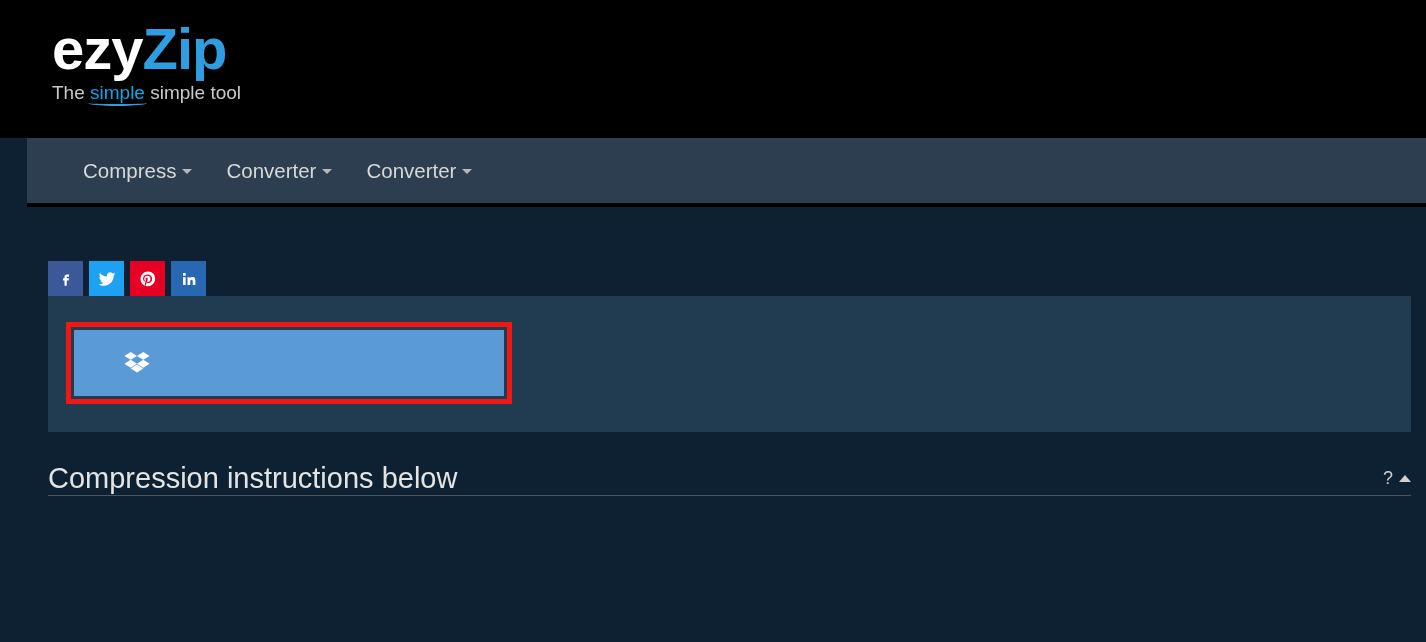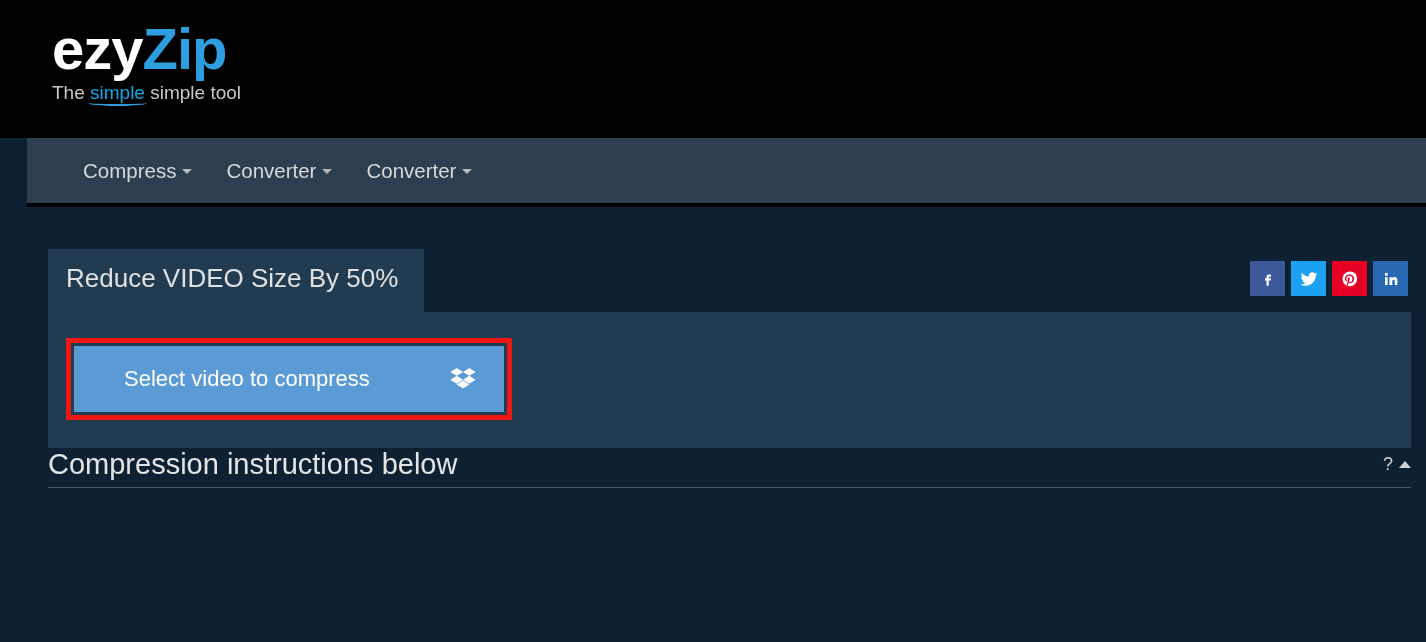--- a/index.html
+++ b/index.html
@@ -145,23 +145,23 @@
       cursor: pointer;
       border: none;
     }
     .dropbox-icon {
       fill: #fff;
     }
     .instructions-row {
       display: flex;
       justify-content: space-between;
       align-items: center;
+      margin-top: 30px;
       width: 1363px;
       border-bottom: 1px solid #4a5560;
-      padding-bottom: 6px;
     }
     .instructions-title {
       color: #e4e4e4;
       font-size: 29px;
       font-weight: 400;
     }
     .help-toggle {
       color: #d0d0d0;
       font-size: 18px;
       display: flex;
@@ -202,21 +202,20 @@
     <span class="caret"></span>
   </div>
   <div class="nav-item">
     <span>Converter</span>
     <span class="caret"></span>
   </div>
 </div>
 
 <div class="content">
   <div class="top-row">
-    <div class="title-tab">Reduce VIDEO Size By 50%</div>
     <div class="social-row">
       <div class="social-btn fb">
         <svg width="18" height="18" viewBox="0 0 24 24" fill="#fff">
             <path d="M13 9h3V6h-3c-1.7 0-3 1.3-3 3v2H8v3h2v7h3v-7h2.5l.5-3H13V9z"></path>
           </svg>
       </div>
       <div class="social-btn tw">
         <svg width="20" height="20" viewBox="0 0 24 24" fill="#fff">
             <path d="M22 5.9c-.7.3-1.5.5-2.3.6.8-.5 1.5-1.3 1.8-2.2-.8.5-1.6.8-2.6 1-.7-.8-1.8-1.3-3-1.3-2.3 0-4.1 1.8-4.1 4.1 0 .3 0 .6.1.9-3.4-.2-6.4-1.8-8.4-4.3-.4.6-.6 1.3-.6 2.1 0 1.4.7 2.7 1.8 3.4-.7 0-1.3-.2-1.9-.5v.1c0 2 1.4 3.6 3.3 4-.3.1-.7.1-1.1.1-.3 0-.5 0-.8-.1.5 1.6 2.1 2.8 3.9 2.8-1.4 1.1-3.2 1.8-5.1 1.8H2c1.8 1.2 4 1.8 6.3 1.8 7.5 0 11.7-6.3 11.7-11.7v-.5c.8-.6 1.5-1.3 2-2.1z"></path>
           </svg>
@@ -230,21 +229,20 @@
         <svg width="18" height="18" viewBox="0 0 24 24" fill="#fff">
             <path d="M4 4h3.5v3.5H4V4zm0 5.5h3.5V20H4V9.5zm5.5 0H13v1.5c.5-.9 1.7-1.8 3.5-1.8 3.7 0 4 2.4 4 5.6V20H17v-4.5c0-1.1 0-2.5-1.5-2.5s-1.8 1.2-1.8 2.4V20H10V9.5z"></path>
           </svg>
       </div>
     </div>
   </div>
 
   <div class="panel">
     <div class="highlight-box">
       <button class="select-btn">
-        <span>Select video to compress</span>
         <svg class="dropbox-icon" width="26" height="22" viewBox="0 0 32 28">
             <path d="M8 0L0 5l8 5-8 5 8 5 8-5-8-5 8-5-8-5zm16 0l-8 5 8 5-8 5 8 5 8-5-8-5 8-5-8-5zM8 21l8 5 8-5-8-5-8 5z"></path>
           </svg>
       </button>
     </div>
   </div>
 
   <div class="instructions-row">
     <div class="instructions-title">Compression instructions below</div>
     <div class="help-toggle">

